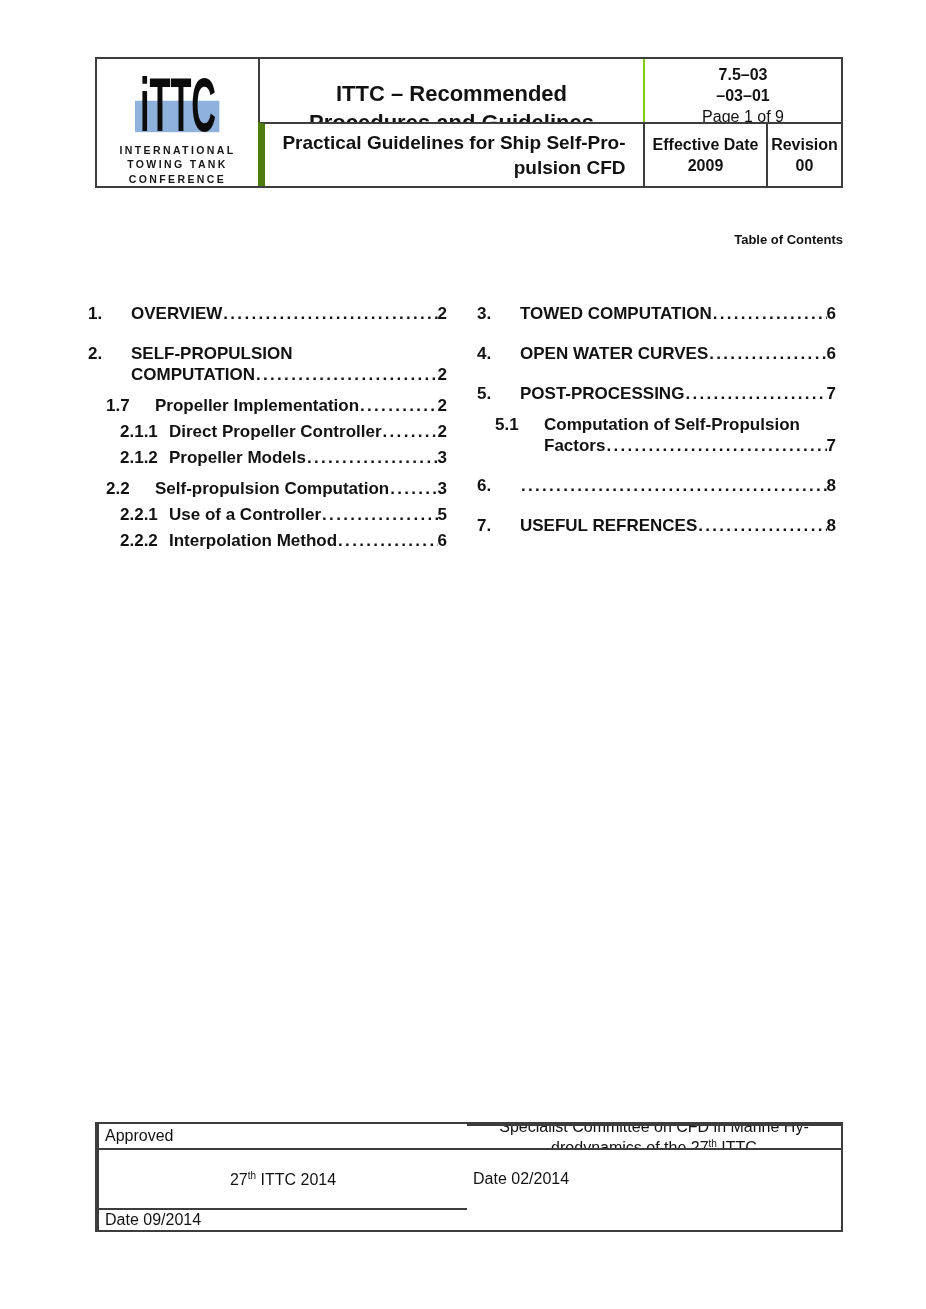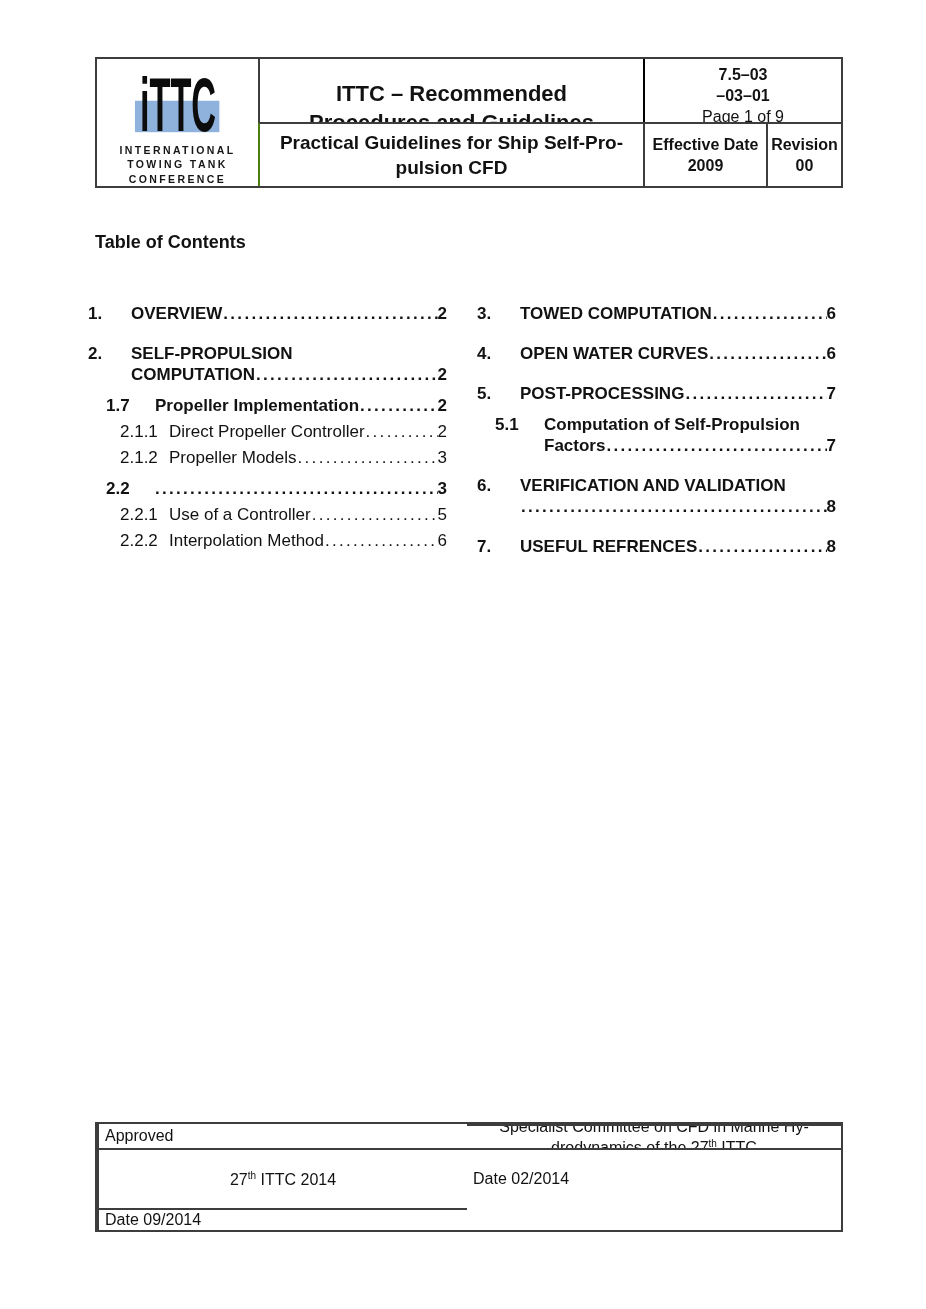--- a/index.html
+++ b/index.html
@@ -41,62 +41,62 @@
   .title-cell {
     grid-row: 1; grid-column: 2;
     border-left: 2px solid #3d3d3d;
     display: flex; align-items: flex-start; justify-content: center;
     padding-top: 20px;
     font-size: 22px; font-weight: bold; line-height: 29px;
     text-align: center; white-space: pre-line;
   }
   .num-cell {
     grid-row: 1; grid-column: 3 / 5;
-    border-left: 2px solid #000000;
+    border-left: 2px solid #84cc16;
     text-align: center; padding-top: 5px;
   }
   .doc-number { font-size: 16px; font-weight: bold; line-height: 21px; white-space: pre-line; }
   .page-info  { font-size: 16px; line-height: 21px; }
   .subtitle-cell {
     grid-row: 2; grid-column: 2;
-    border-left: 2px solid #4d7c0f; border-top: 2px solid #3d3d3d;
+    border-left: 7px solid #4d7c0f; border-top: 2px solid #3d3d3d;
     display: flex; align-items: center; justify-content: center;
     font-size: 19px; font-weight: bold; line-height: 25px;
-    text-align: center; white-space: pre-line;
+    text-align: right; white-space: pre-line;
   }
   .eff-cell, .rev-cell {
     border-left: 2px solid #3d3d3d; border-top: 2px solid #3d3d3d;
     display: flex; flex-direction: column; align-items: center; justify-content: center;
     font-size: 16px; line-height: 21px; text-align: center; font-weight: bold;
   }
   .eff-cell { grid-row: 2; grid-column: 3; }
   .rev-cell { grid-row: 2; grid-column: 4; }
 
   
   .toc-heading {
     position: absolute;
     left: 95px; top: 232px; width: 748px;
-    text-align: left;
-    font-size: 18px; font-weight: bold;
+    text-align: right;
+    font-size: 13px; font-weight: bold;
   }
   .toc {
     position: absolute;
     left: 88px; top: 303px; width: 748px;
     display: flex; gap: 30px;
   }
   .toc-col { width: 359px; }
   .toc-entry {
     display: flex;
     font-size: 17px; line-height: 21px; font-weight: bold;
     margin-top: 19px;
   }
   .toc-entry.lv2 { margin-top: 10px; padding-left: 18px; }
   .toc-entry.lv3 { margin-top: 5px;  padding-left: 32px; }
   .toc-entry.first { margin-top: 0; }
-  .toc-entry.normal { font-weight: normal; }
+  .toc-entry.normal { font-weight: bold; }
   .toc-num  { flex: none; width: 43px; }
   .toc-entry.lv2 .toc-num, .toc-entry.lv3 .toc-num { width: 49px; }
   .toc-body { flex: 1; min-width: 0; display: block; }
   .toc-line1 { display: block; white-space: nowrap; }
   .toc-last { display: flex; align-items: baseline; }
   .toc-title { flex: none; white-space: nowrap; padding-right: 1px; }
   .toc-dots {
     flex: 1; min-width: 0; overflow: hidden; white-space: nowrap;
     letter-spacing: 2.3px;
   }
@@ -215,20 +215,21 @@
               <span class="toc-title">Propeller Models</span>
               <span class="toc-dots">........................................................................................................................</span>
               <span class="toc-page">3</span>
             </span>
           </span>
         </div>
         <div class="toc-entry lv2">
           <span class="toc-num">2.2</span>
           <span class="toc-body">
             <span class="toc-last">
+              <span class="toc-title">Self-propulsion Computation</span>
               <span class="toc-dots">........................................................................................................................</span>
               <span class="toc-page">3</span>
             </span>
           </span>
         </div>
         <div class="toc-entry lv3 normal">
           <span class="toc-num">2.2.1</span>
           <span class="toc-body">
             <span class="toc-last">
               <span class="toc-title">Use of a Controller</span>
@@ -286,21 +287,20 @@
             <span class="toc-last">
               <span class="toc-title">Factors</span>
               <span class="toc-dots">........................................................................................................................</span>
               <span class="toc-page">7</span>
             </span>
           </span>
         </div>
         <div class="toc-entry lv1">
           <span class="toc-num">6.</span>
           <span class="toc-body">
-            <span class="toc-line1">VERIFICATION AND VALIDATION</span>
             <span class="toc-last">
               <span class="toc-title"></span>
               <span class="toc-dots">........................................................................................................................</span>
               <span class="toc-page">8</span>
             </span>
           </span>
         </div>
         <div class="toc-entry lv1">
           <span class="toc-num">7.</span>
           <span class="toc-body">

